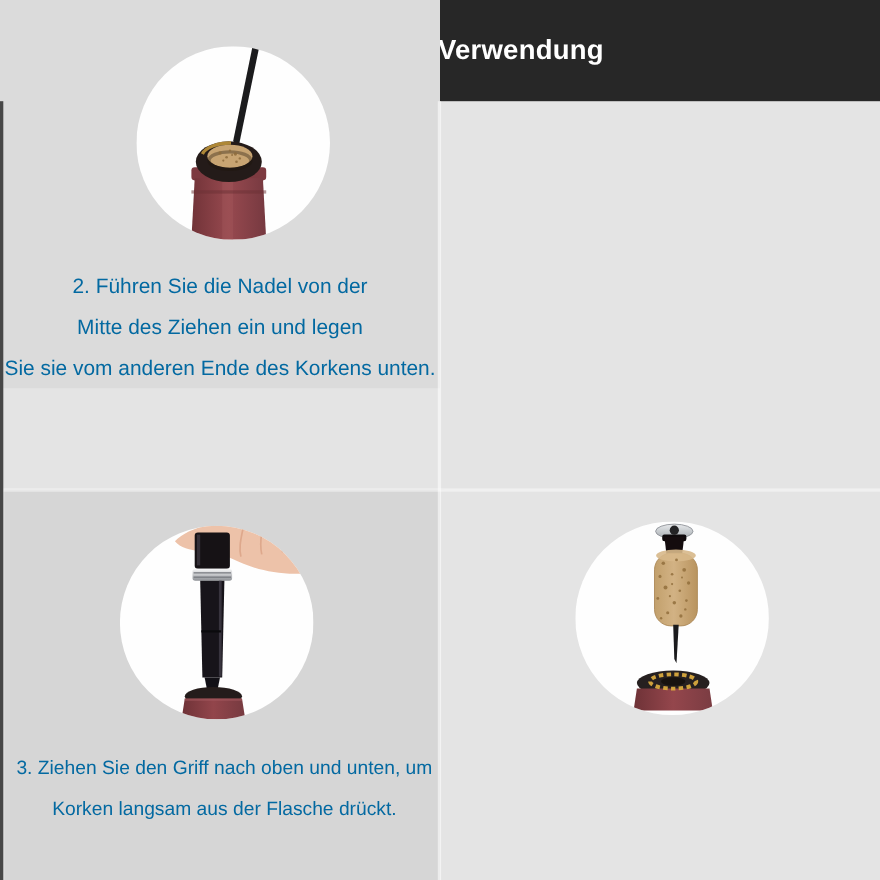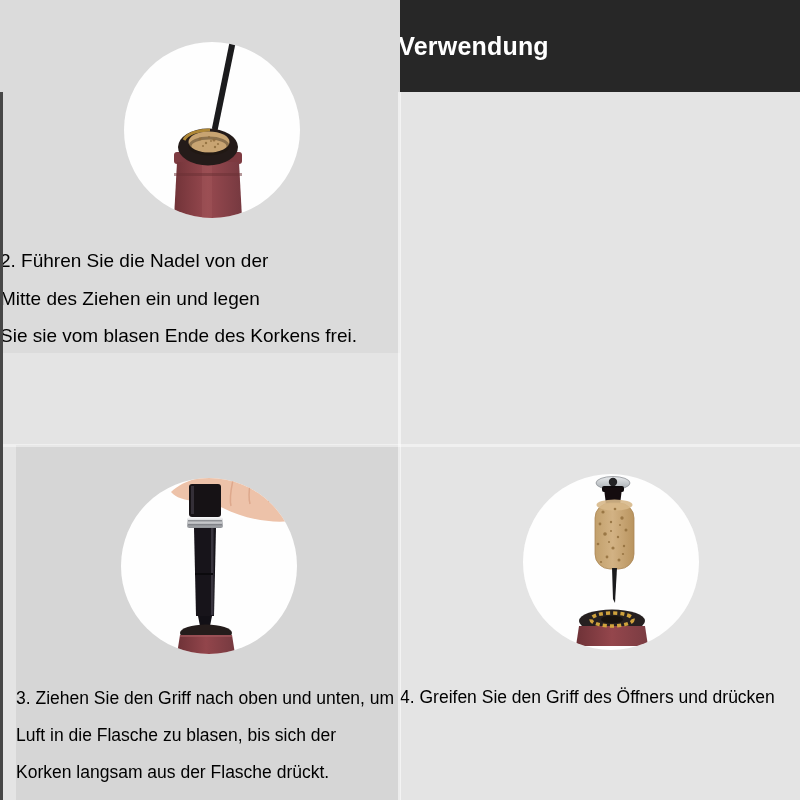--- a/index.html
+++ b/index.html
@@ -11,31 +11,31 @@
   .hdr{
     position:absolute;left:0;top:0;width:800px;height:92px;
     background:#272727;display:flex;align-items:center;justify-content:center;
   }
   .hdr h1{
     margin:0;color:#ffffff;font-size:25px;font-weight:700;letter-spacing:.2px;
   }
   .quad{position:absolute;overflow:visible;}
   .q1{left:0;  top:92;  width:400px;height:353px;background:#e9e9e9;}
   .q2{left:400;top:92;  width:400px;height:353px;background:#dbdbdb;}
-  .q3{left:16px;  top:445px;width:400px;height:355px;background:#d6d6d6;}
+  .q3{left:4px;  top:445px;width:400px;height:355px;background:#d6d6d6;}
   .q4{left:400px;top:445px;width:400px;height:355px;background:#e4e4e4;}
   .photo{
     position:absolute;width:176px;height:176px;border-radius:50%;
   }
   .q1 .photo{left:106px;top:47px;}
   .q2 .photo{left:124px;top:42px;}
   .q3 .photo{left:105px;top:33px;}
   .q4 .photo{left:123px;top:29px;}
   .caption{
-    position:absolute;left:0;width:400px;color:#000000;
+    position:absolute;left:0;width:400px;text-align:center;color:#0369a1;
   }
   .caption .line{white-space:nowrap;}
   .q1 .caption{top:276px;font-size:19px;line-height:38px;}
   .q2 .caption{top:242px;font-size:19px;line-height:37.5px;}
   .q3 .caption{top:235px;font-size:17.5px;line-height:37px;}
   .q4 .caption{top:234px;font-size:17.5px;line-height:37px;}
   .v-divider{
     position:absolute;left:398px;top:92px;width:3px;height:708px;
     background:rgba(255,255,255,.55);
   }
@@ -142,21 +142,21 @@
               <circle cx="79" cy="104" r="1"></circle>
             <circle cx="91" cy="105" r="1.2"></circle>
               <circle cx="87" cy="99" r="0.9"></circle>
           </g>
         </g>
       </svg>
     </div>
     <div class="caption">
       <div class="line">2. Führen Sie die Nadel von der</div>
       <div class="line">Mitte des Ziehen ein und legen</div>
-      <div class="line">Sie sie vom blasen Ende des Korkens frei.</div>
+      <div class="line">Sie sie vom anderen Ende des Korkens unten.</div>
     </div>
   </div>
 
   <div class="quad q3">
     <div class="photo">
       <svg width="176" height="176" viewBox="0 0 176 176">
         <defs>
           <clipPath id="clip3">
               <circle cx="88" cy="88" r="88"></circle>
             </clipPath>
@@ -186,21 +186,20 @@
           <rect x="74" y="95" width="18" height="2" fill="#0b0a0d"></rect>
           <polygon points="77,138 91,138 88,153 80,153" fill="#121016"></polygon>
           <ellipse cx="85" cy="155" rx="26" ry="8.5" fill="#241c1b"></ellipse>
           <polygon points="59,157 111,157 114,176 56,176" fill="url(#m3)"></polygon>
           <path d="M59,158 L111,158" stroke="#a65a60" stroke-width="2" opacity="0.6"></path>
         </g>
       </svg>
     </div>
     <div class="caption">
       <div class="line">3. Ziehen Sie den Griff nach oben und unten, um</div>
-      <div class="line">Luft in die Flasche zu blasen, bis sich der</div>
       <div class="line">Korken langsam aus der Flasche drückt.</div>
     </div>
   </div>
 
   <div class="quad q4">
     <div class="photo">
       <svg width="176" height="176" viewBox="0 0 176 176">
         <defs>
           <clipPath id="clip4">
               <circle cx="88" cy="88" r="88"></circle>
@@ -250,21 +249,20 @@
           </g>
           <polygon points="89,94 94,94 92,129 90,125" fill="#1b1b1d"></polygon>
           <ellipse cx="89" cy="147" rx="33" ry="11.5" fill="#262020"></ellipse>
           <polygon points="56,152 122,152 125,172 53,172" fill="url(#m4)"></polygon>
           <ellipse cx="89" cy="145.5" rx="21" ry="6.5" fill="none" stroke="#d8a93e" stroke-width="3.5" stroke-dasharray="4 3" opacity="0.95"></ellipse>
           <ellipse cx="89" cy="145.5" rx="11" ry="3.8" fill="#17120f"></ellipse>
         </g>
       </svg>
     </div>
     <div class="caption">
-      <div class="line">4. Greifen Sie den Griff des Öffners und drücken</div>
     </div>
   </div>
 
   <div class="h-divider"></div>
   <div class="v-divider"></div>
   <div class="edge-strip"></div>
 
 </div>
 
 </body></html>

